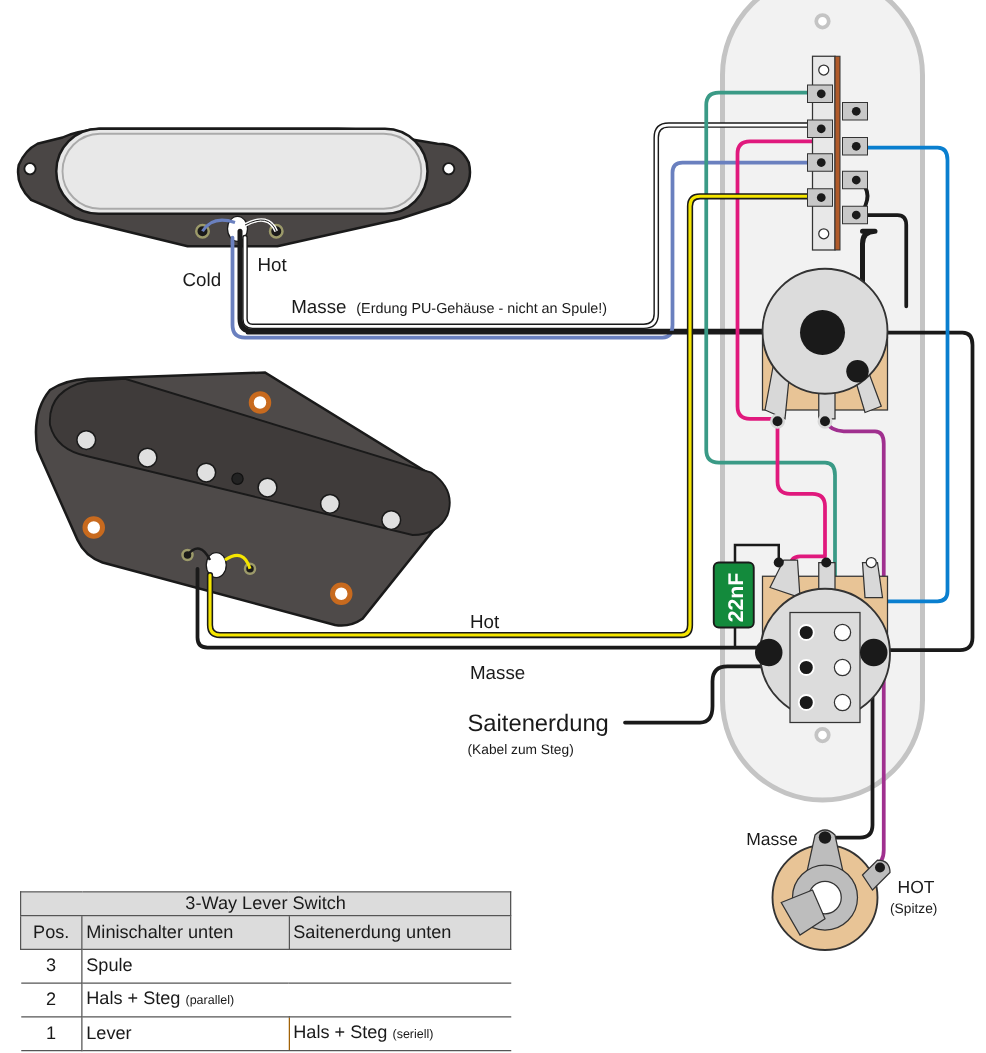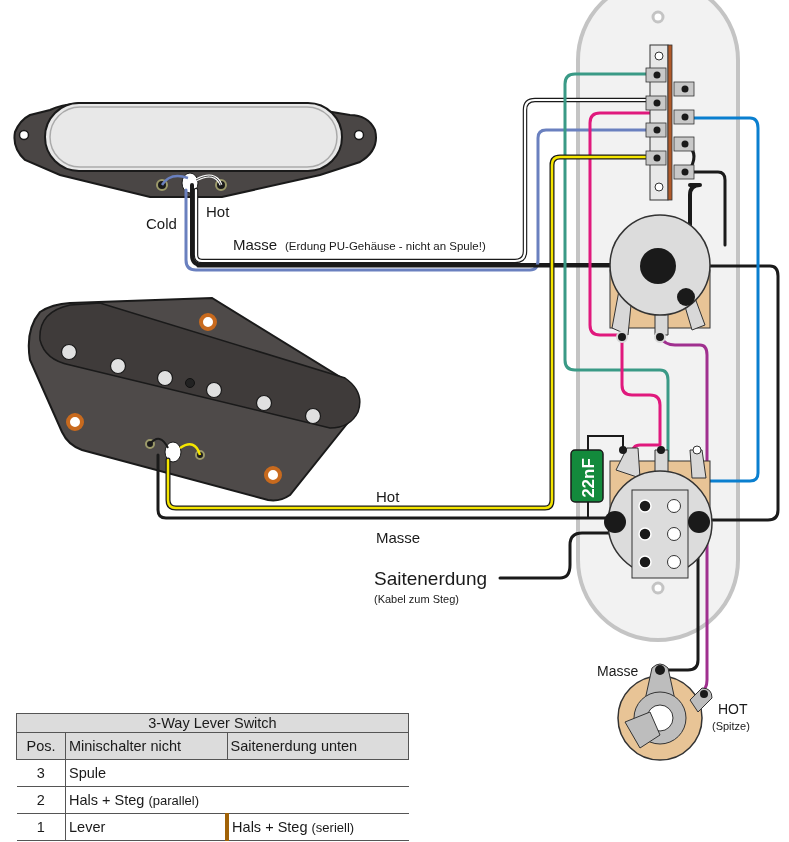--- a/index.html
+++ b/index.html
@@ -4,24 +4,24 @@
 <style>
   html,body{margin:0;padding:0;background:#ffffff;}
   body{width:789px;height:842px;position:relative;overflow:hidden;font-family:"Liberation Sans",sans-serif;}
   #diagram{position:absolute;left:0;top:0;}
   .lbl{font-family:"Liberation Sans",sans-serif;fill:#1a1a1a;}
   table.sw{position:absolute;left:16px;top:713px;border-collapse:collapse;font-family:"Liberation Sans",sans-serif;font-size:14.5px;color:#1a1a1a;width:393px;}
   table.sw td,table.sw th{border:1px solid #555;padding:0 3px;height:18px;line-height:18px;font-weight:normal;}
   table.sw .title{background:#dcdcdc;text-align:center;}
   table.sw .hdr td{background:#dcdcdc;}
   table.sw .pos{text-align:center;width:40px;padding:4px;}
-  table.sw .small{font-size:13px;}
+  table.sw .small{font-size:10px;}
   table.sw tr.body td{border-left:none;border-right:none;}
   table.sw tr.body td.pos{border-right:1px solid #555;}
-  table.sw tr.body td.c2{border-left:4px solid #a16207;}
+  table.sw tr.body td.c2{border-left:1px solid #a16207;}
 </style>
 </head>
 <body>
 
 <svg id="diagram" width="789" height="842" viewBox="0 0 789 842" xmlns="http://www.w3.org/2000/svg">
 
   <g>
     <path d="M578 60 A80 80 0 0 1 738 60 L738 560 A80 80 0 0 1 578 560 Z" fill="#f2f2f2" stroke="#c4c4c4" stroke-width="4"></path>
     <circle cx="658" cy="17" r="5" fill="#fff" stroke="#c4c4c4" stroke-width="3"></circle>
     <circle cx="658" cy="588" r="5" fill="#fff" stroke="#c4c4c4" stroke-width="3"></circle>
@@ -177,21 +177,21 @@
   <text class="lbl" x="712" y="730" font-size="11">(Spitze)</text>
 </svg>
 
 <table class="sw">
   <tbody>
       <tr>
     <td class="title" colspan="3">3-Way Lever Switch</td>
   </tr>
   <tr class="hdr">
     <td class="pos">Pos.</td>
-    <td>Minischalter nicht</td>
+    <td>Minischalter unten</td>
     <td>Saitenerdung unten</td>
   </tr>
   <tr class="body">
     <td class="pos">3</td>
     <td colspan="2"><span>Spule</span></td>
   </tr>
   <tr class="body">
     <td class="pos">2</td>
     <td colspan="2"><span>Hals + Steg</span> <span class="small">(parallel)</span></td>
   </tr>

